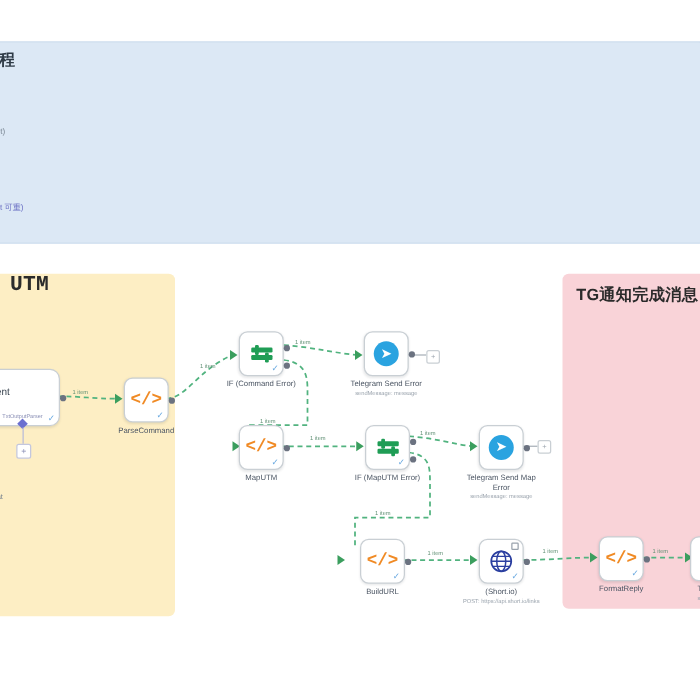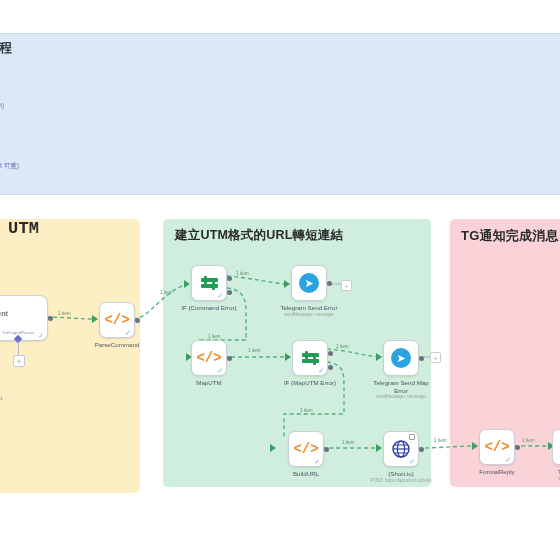--- a/index.html
+++ b/index.html
@@ -144,23 +144,20 @@
   <div class="panel" id="panel-blue">
     <div class="ptitle">程</div>
     <div class="blue-line" style="left:50px;top:68px;">ent)</div>
     <div class="blue-line accent" style="left:48px;top:128px;">tent 可重)</div>
   </div>
 
   <div class="panel" id="panel-yellow">
     <div class="ptitle">UTM</div>
   </div>
 
-  <div class="panel" id="panel-green">
-    <div class="ptitle">建立UTM格式的URL轉短連結</div>
-  </div>
 
   <div class="panel" id="panel-pink">
     <div class="ptitle">TG通知完成消息 -</div>
   </div>
 
   <svg class="edge" style="left:0;top:0;width:560px;height:560px;">
 
     <path d="M46,317 C64,317 76,319 94,319"></path>
 
     <path d="M133,319 C150,318 158,296 186,284"></path>

